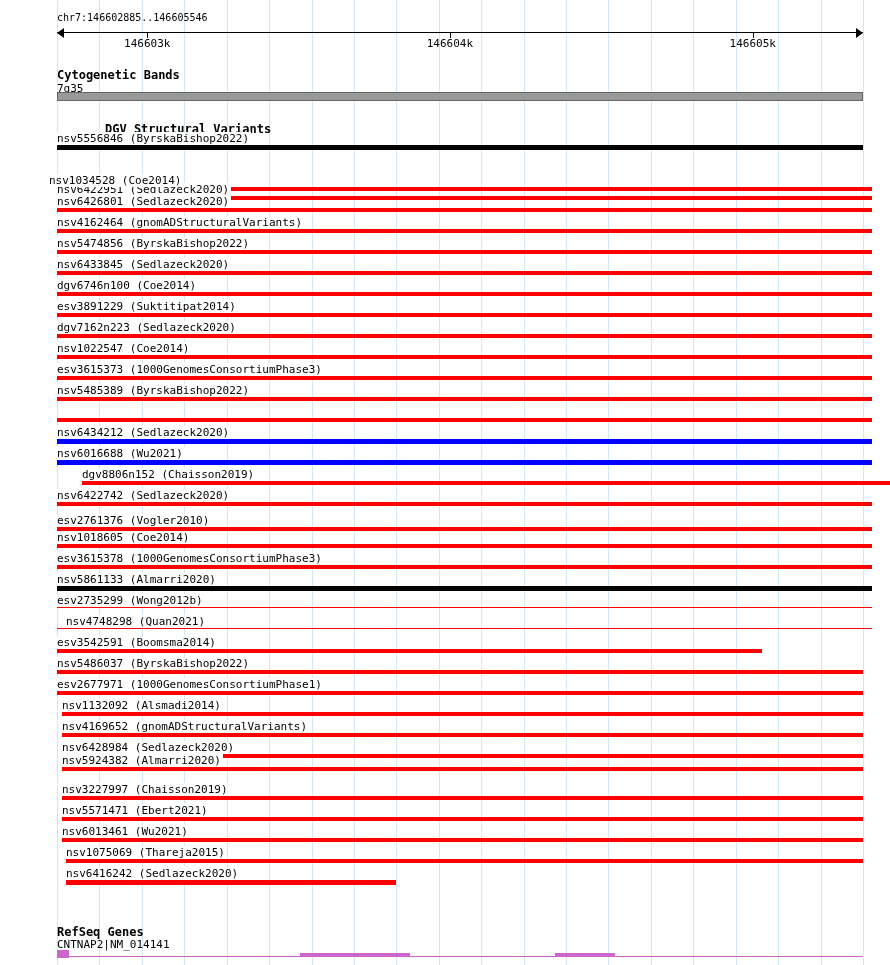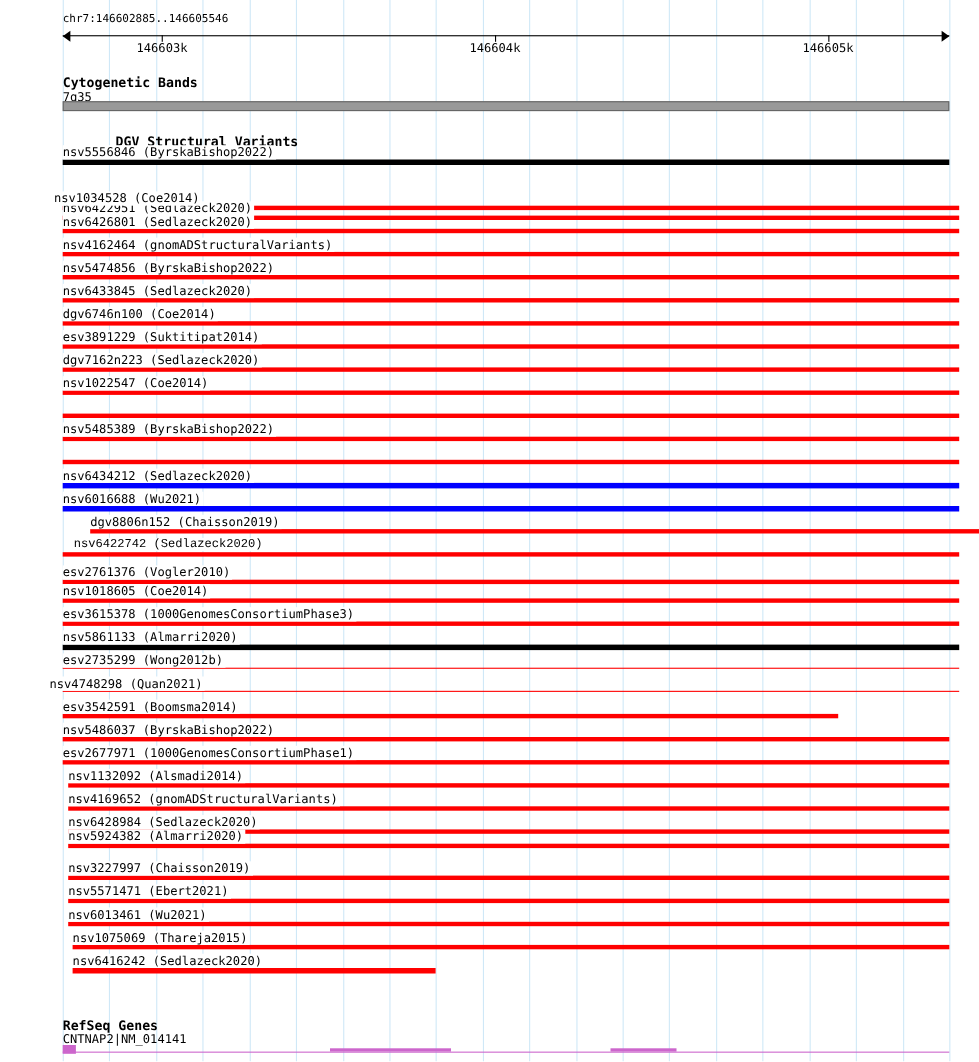--- a/index.html
+++ b/index.html
@@ -241,20 +241,21 @@
         </div>
         <div class="dgv-row" style="top: 321px;">
           <div class="dgv-label" style="left: 57px;">dgv7162n223 (Sedlazeck2020)</div>
           <div class="dgv-bar" style="left: 57px; width: 815px; height: 4px; background: rgb(255, 0, 0);"></div>
         </div>
         <div class="dgv-row" style="top: 342px;">
           <div class="dgv-label" style="left: 57px;">nsv1022547 (Coe2014)</div>
           <div class="dgv-bar" style="left: 57px; width: 815px; height: 4px; background: rgb(255, 0, 0);"></div>
         </div>
         <div class="dgv-row" style="top: 363px;">
+          <div class="dgv-label" style="left: 57px;">esv3615373 (1000GenomesConsortiumPhase3)</div>
           <div class="dgv-bar" style="left: 57px; width: 815px; height: 4px; background: rgb(255, 0, 0);"></div>
         </div>
         <div class="dgv-row" style="top: 384px;">
           <div class="dgv-label" style="left: 57px;">nsv5485389 (ByrskaBishop2022)</div>
           <div class="dgv-bar" style="left: 57px; width: 815px; height: 4px; background: rgb(255, 0, 0);"></div>
         </div>
         <div class="dgv-row" style="top: 405px;">
           <div class="dgv-bar" style="left: 57px; width: 815px; height: 4px; background: rgb(255, 0, 0);"></div>
         </div>
         <div class="dgv-row" style="top: 426px;">
@@ -263,21 +264,21 @@
         </div>
         <div class="dgv-row" style="top: 447px;">
           <div class="dgv-label" style="left: 57px;">nsv6016688 (Wu2021)</div>
           <div class="dgv-bar" style="left: 57px; width: 815px; height: 5px; background: rgb(0, 0, 255);"></div>
         </div>
         <div class="dgv-row" style="top: 468px; margin-left: 25px;">
           <div class="dgv-label" style="left: 57px;">dgv8806n152 (Chaisson2019)</div>
           <div class="dgv-bar" style="left: 57px; width: 815px; height: 4px; background: rgb(255, 0, 0);"></div>
         </div>
         <div class="dgv-row" style="top: 489px;">
-          <div class="dgv-label" style="left: 67px; font-family: Liberation Mono, monospace;">nsv6422742 (Sedlazeck2020)</div>
+          <div class="dgv-label" style="left: 57px;">nsv6422742 (Sedlazeck2020)</div>
           <div class="dgv-bar" style="left: 57px; width: 815px; height: 4px; background: rgb(255, 0, 0);"></div>
         </div>
         <div class="dgv-row" style="top: 514px;">
           <div class="dgv-label" style="left: 57px;">esv2761376 (Vogler2010)</div>
           <div class="dgv-bar" style="left: 57px; width: 815px; height: 4px; background: rgb(255, 0, 0);"></div>
         </div>
         <div class="dgv-row" style="top: 531px;">
           <div class="dgv-label" style="left: 57px;">nsv1018605 (Coe2014)</div>
           <div class="dgv-bar" style="left: 57px; width: 815px; height: 4px; background: rgb(255, 0, 0);"></div>
         </div>
@@ -287,21 +288,21 @@
         </div>
         <div class="dgv-row" style="top: 573px;">
           <div class="dgv-label" style="left: 57px;">nsv5861133 (Almarri2020)</div>
           <div class="dgv-bar" style="left: 57px; width: 815px; height: 5px; background: rgb(0, 0, 0);"></div>
         </div>
         <div class="dgv-row" style="top: 594px;">
           <div class="dgv-label" style="left: 57px;">esv2735299 (Wong2012b)</div>
           <div class="dgv-bar" style="left: 57px; width: 815px; height: 1px; background: rgb(255, 0, 0);"></div>
         </div>
         <div class="dgv-row" style="top: 615px;">
-          <div class="dgv-label" style="left: 45px;">nsv4748298 (Quan2021)</div>
+          <div class="dgv-label" style="left: 66px;">nsv4748298 (Quan2021)</div>
           <div class="dgv-bar" style="left: 57px; width: 815px; height: 1px; background: rgb(255, 0, 0);"></div>
         </div>
         <div class="dgv-row" style="top: 636px;">
           <div class="dgv-label" style="left: 57px;">esv3542591 (Boomsma2014)</div>
           <div class="dgv-bar" style="left: 57px; width: 705px; height: 4px; background: rgb(255, 0, 0);"></div>
         </div>
         <div class="dgv-row" style="top: 657px;">
           <div class="dgv-label" style="left: 57px;">nsv5486037 (ByrskaBishop2022)</div>
           <div class="dgv-bar" style="left: 57px; width: 806px; height: 4px; background: rgb(255, 0, 0);"></div>
         </div>

